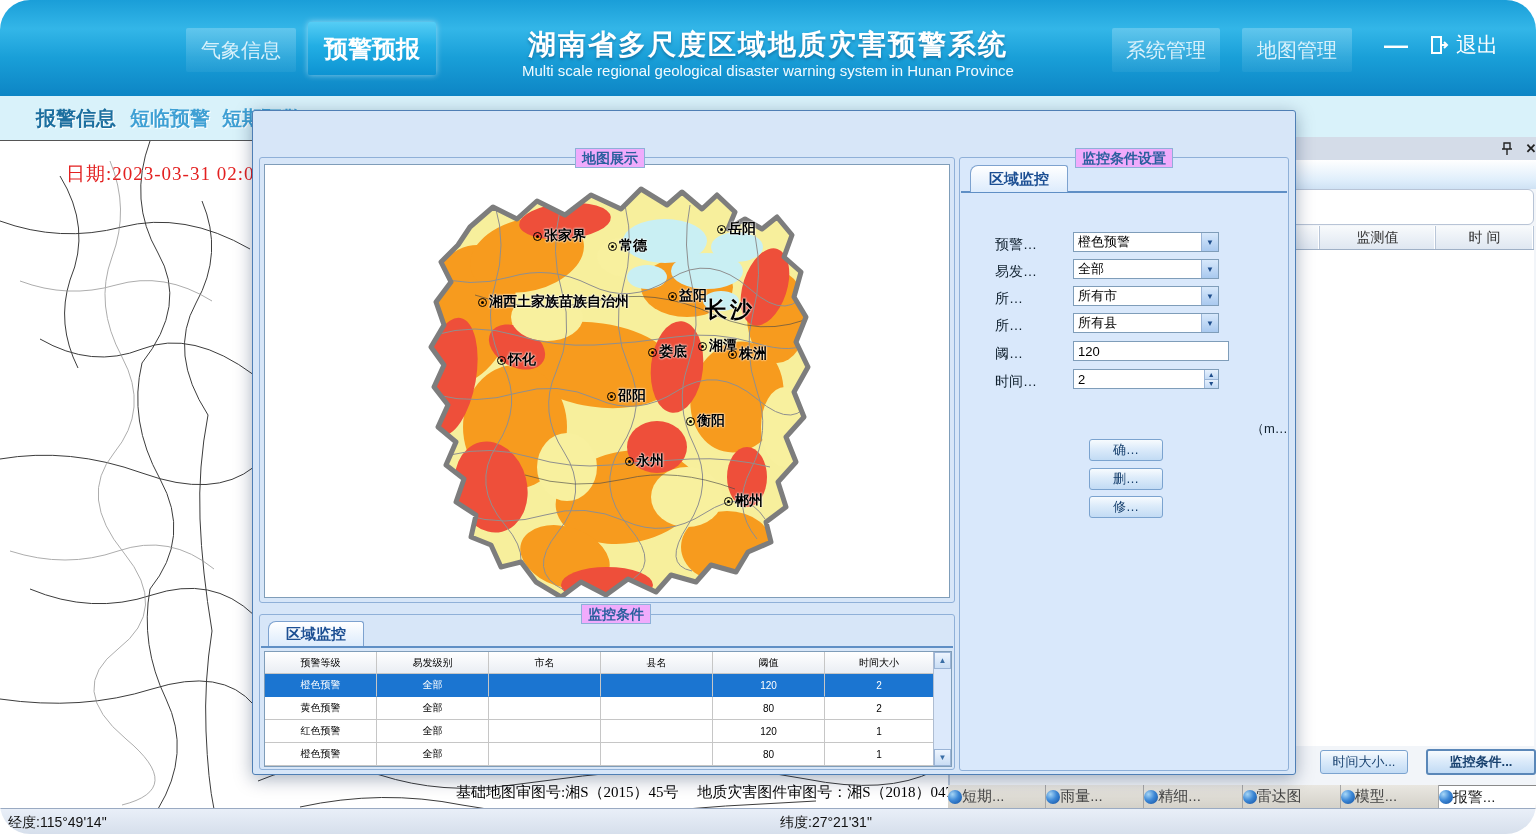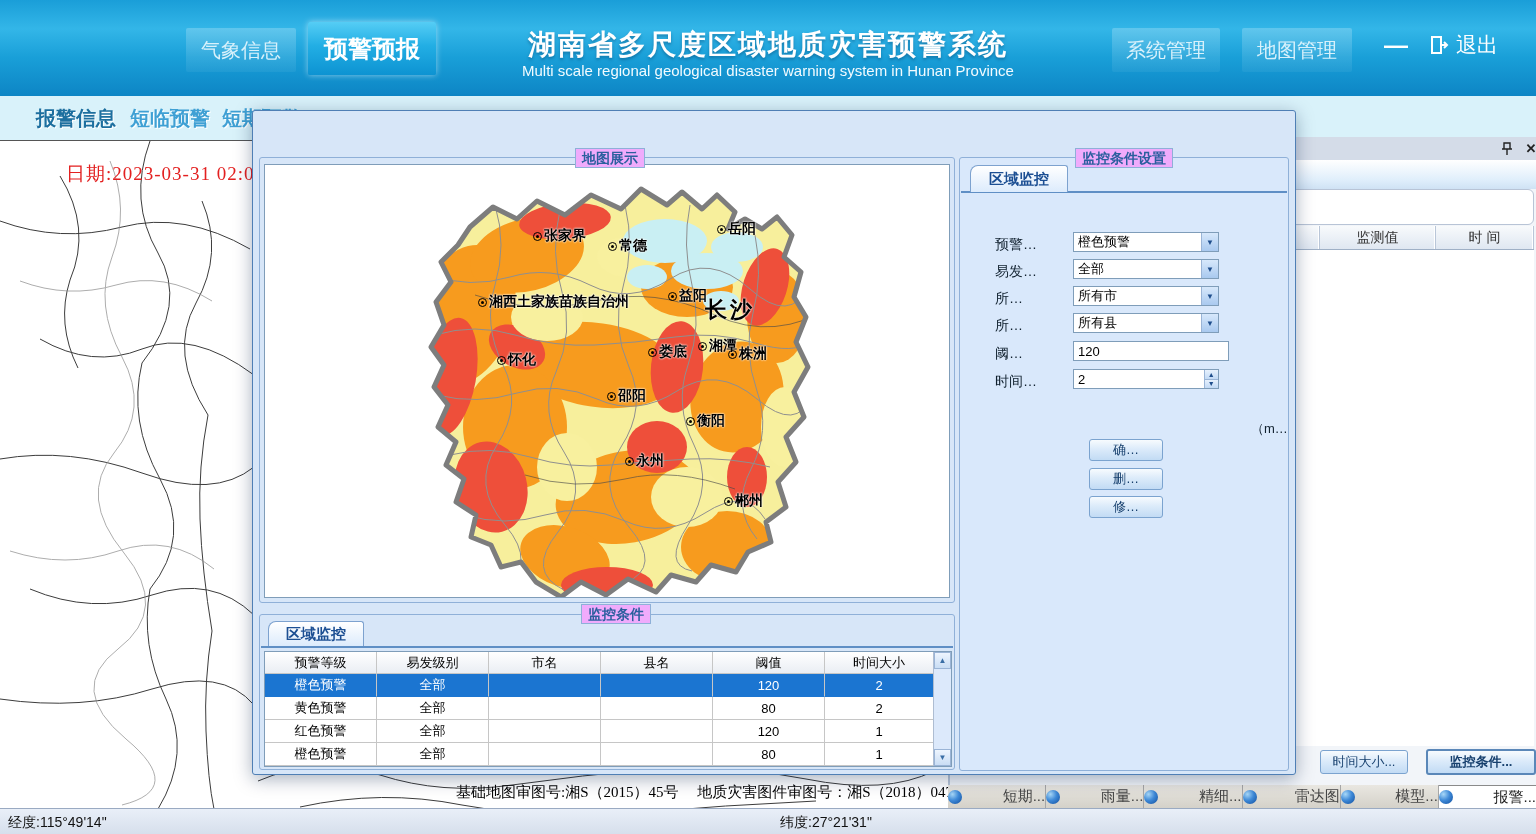--- a/index.html
+++ b/index.html
@@ -1,18 +1,18 @@
 <!DOCTYPE html>
 <html><head>
 <meta charset="utf-8">
 <style>
   * { margin:0; padding:0; box-sizing:border-box; }
   html,body { width:1536px; height:834px; overflow:hidden; }
   body { font-family:"Liberation Sans", sans-serif; background:#fff; position:relative; }
-  #app { position:absolute; inset:0; width:1536px; height:834px; overflow:hidden; }
+  #app { position:absolute; inset:0; width:1536px; height:834px; overflow:hidden;border-radius:30px; }
 
   
   .hdr { position:absolute; left:0; top:0; width:1536px; height:96px;
     background:linear-gradient(180deg,#1a9ed8 0%,#33b6e8 30%,#199fd8 60%,#0d85c5 100%); }
   .hdr-tab { position:absolute; display:flex; align-items:center; justify-content:center;
     color:#d8f1fb; font-size:20px; background:linear-gradient(180deg,rgba(255,255,255,.22),rgba(255,255,255,.05));
     border-radius:2px; cursor:pointer; }
   .hdr-tab.t1 { left:186px; top:28px; width:110px; height:44px; }
   .hdr-tab.t2 { left:308px; top:22px; width:128px; height:53px; font-size:24px; font-weight:bold; color:#fff;
     background:linear-gradient(180deg,#55cdf5 0%,#22aee4 45%,#0d93d2 100%); box-shadow:0 0 6px rgba(255,255,255,.5); }
@@ -67,21 +67,21 @@
   .dock-btns { position:absolute; left:0; top:610px; width:588px; height:30px; }
   .win-btn { position:absolute; display:flex; align-items:center; justify-content:center;
     font-size:13px; color:#17406e; border:1px solid #7ba3cf; border-radius:3px; cursor:pointer;
     background:linear-gradient(180deg,#f7fbfe 0%,#dcebfa 45%,#c2dbf4 100%); }
   .dock-btn1 { left:370px; top:3px; width:88px; height:24px; }
   .dock-btn2 { left:476px; top:2px; width:110px; height:26px; border:2px solid #5a87b8; font-weight:bold; }
 
   
   .tabstrip { position:absolute; left:948px; top:785px; width:588px; height:23px;
     background:linear-gradient(180deg,#e9e7e1,#d4d1c9); display:flex; }
-  .btab { display:flex; align-items:center; justify-content:space-between; font-size:15px;
+  .btab { display:flex; align-items:center; justify-content:flex-start; font-size:15px;
     color:#444; border-right:1px solid #a6a6a6; cursor:pointer; flex:1; white-space:nowrap; }
   .btab.active { background:#fff; color:#222; border-top:1px solid #8a8a8a; border-right:none; }
   .globe { width:14px; height:14px; border-radius:50%;
     background:radial-gradient(circle at 32% 30%, #a8d8f8 0%, #3f8ad8 45%, #0f4c9c 100%); }
 
   
   .statusbar { position:absolute; left:0; top:808px; width:1536px; height:26px;
     background:linear-gradient(180deg,#e9eff8,#d6dfec); border-top:1px solid #9aaac2; }
   .status-l { position:absolute; left:8px; top:5px; font-size:14px; color:#111; }
   .status-r { position:absolute; left:780px; top:5px; font-size:14px; color:#111; }
@@ -151,21 +151,21 @@
     background:linear-gradient(180deg,#ffffff,#dcebfc); border:1px solid #7da2cf; border-bottom:none;
     border-radius:8px 3px 0 0; display:flex; align-items:center; justify-content:center;
     font-size:15px; font-weight:bold; color:#1c4f93; cursor:pointer; }
   .mon-line { position:absolute; left:1px; top:31px; width:692px; height:2px; background:#5f8fc5; }
   .tbl { position:absolute; left:4px; top:36px; width:688px; height:116px; background:#fff;
     border:1px solid #7f9db9; display:flex; }
   .tbl-grid { width:670px; }
   .trow { display:flex; height:23px; }
   .trow.hd { height:22px; background:linear-gradient(180deg,#ffffff,#e9edf3); }
   .tcell { border-right:1px solid #c6c6c6; border-bottom:1px solid #c6c6c6; display:flex;
-    align-items:center; justify-content:center; font-size:13px; color:#000; overflow:hidden; }
+    align-items:center; justify-content:center; font-size:10px; color:#000; overflow:hidden; }
   .tcell.w0{width:112px;} .tcell.w1{width:112px;} .tcell.w2{width:112px;}
   .tcell.w3{width:112px;} .tcell.w4{width:112px;} .tcell.w5{flex:1; border-right:none;}
   .trow.sel { background:#1b75d1; }
   .trow.sel .tcell { color:#fff; border-bottom-color:#1b75d1; }
   .vscroll { width:18px; background:#dce9fb; border-left:1px solid #aebdd2; display:flex;
     flex-direction:column; justify-content:space-between; }
   .vs-btn { height:17px; display:flex; align-items:center; justify-content:center; font-size:8px;
     color:#3a6ea5; background:linear-gradient(180deg,#eef5fe,#c9ddf4); border:1px solid #9ab4d6; cursor:pointer; }
 </style>
 </head>

